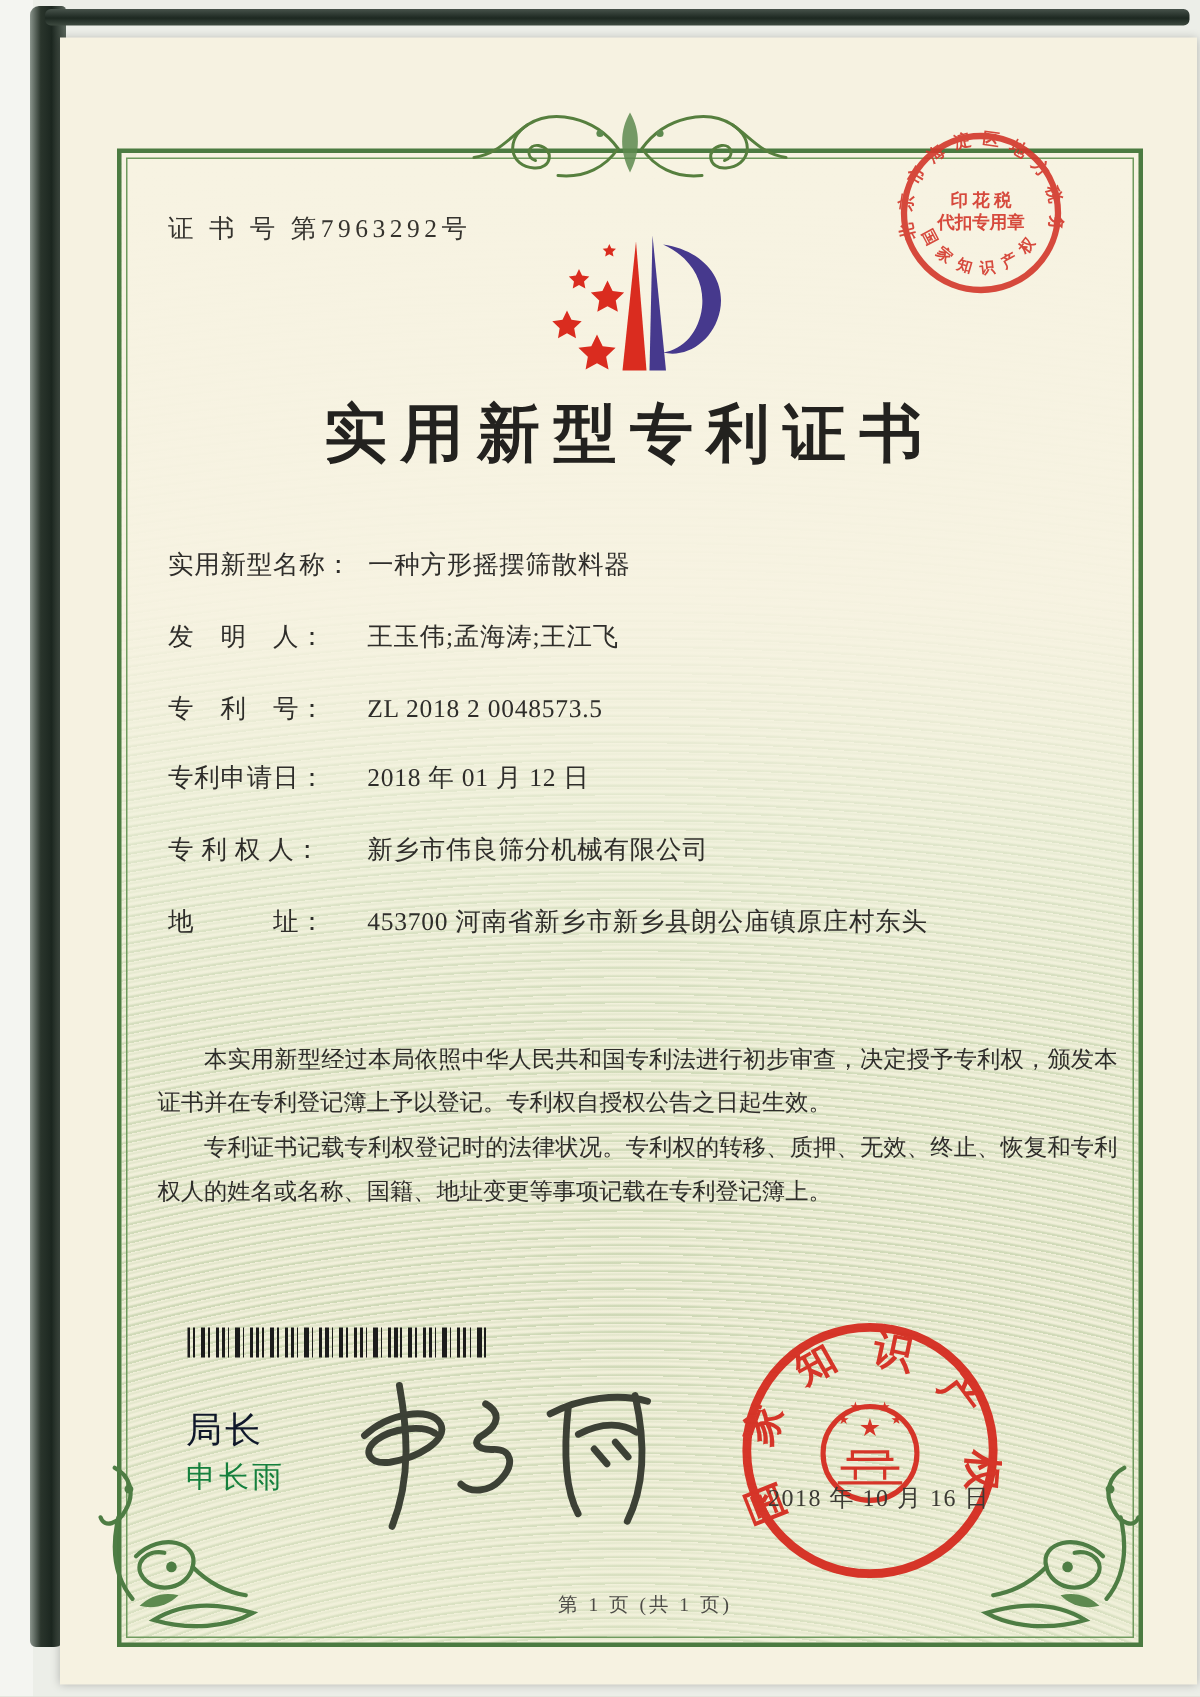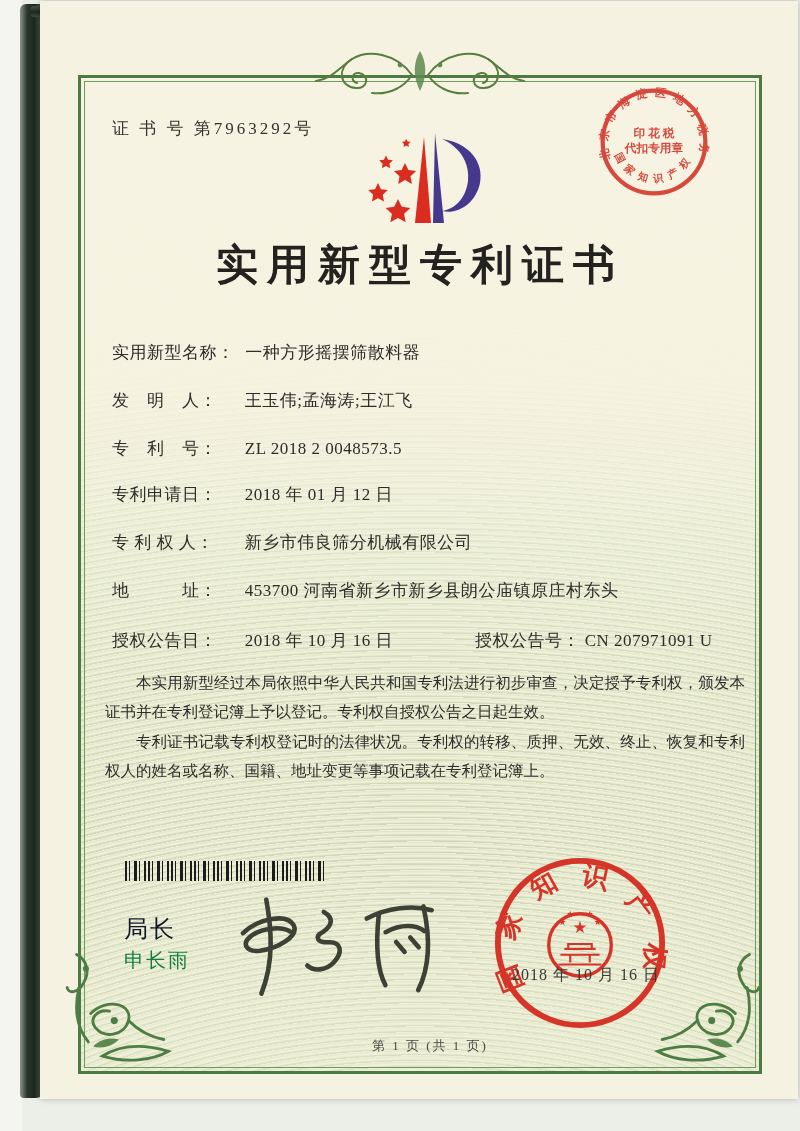--- a/index.html
+++ b/index.html
@@ -5,21 +5,21 @@
   html,body{margin:0;padding:0;background:#d9dbd4;}
   *{box-sizing:border-box;}
   body{font-family:"Liberation Serif","DejaVu Serif",serif;}
   .scan{position:relative;width:800px;height:1131px;background:#eceee8;overflow:hidden;}
   .edge-left-white{position:absolute;left:0;top:0;width:22px;height:1131px;background:#f4f5f1;}
   .edge-left-dark{position:absolute;left:20px;top:4px;width:24px;height:1094px;
     background:linear-gradient(90deg,#8a948c 0%,#2a352c 30%,#1c2720 60%,#5a665c 100%);
     border-radius:6px 3px 8px 4px;}
   .edge-top-dark{position:absolute;left:30px;top:6px;width:763px;height:11px;
     background:linear-gradient(180deg,#46524a,#1d2821 55%,#3e4a40);border-radius:4px;}
-  .page{position:absolute;left:40px;top:1px;width:758px;height:1098px;
+  .page{position:absolute;left:40px;top:25px;width:758px;height:1098px;
     background:#f6f2e1;box-shadow:0 0 6px rgba(0,0,0,.25);}
   
   .frame{position:absolute;left:38px;top:74px;width:684px;height:999px;
     border:3px solid #4b7b41;
     background:
       linear-gradient(180deg,#f7f3e2 0%,rgba(247,243,226,.95) 30%,rgba(240,243,222,.55) 46%,
         rgba(235,241,216,.22) 60%,rgba(233,240,213,.10) 78%,rgba(238,241,216,.40) 97%),
       repeating-radial-gradient(1250px 850px at 50% 138%,
         rgba(120,158,92,.32) 0 1.3px,rgba(120,158,92,.05) 3px,rgba(120,158,92,0) 4.5px,
         rgba(120,158,92,.16) 6.5px,rgba(120,158,92,0) 8.5px),
@@ -143,28 +143,20 @@
     </div>
     <div class="field-row" style="top:530px">
       <span class="flabel">专 利 权 人：</span>
       <span class="fvalue">新乡市伟良筛分机械有限公司</span>
     </div>
     <div class="field-row" style="top:578px">
       <span class="flabel">地　　　址：</span>
       <span class="fvalue">453700 河南省新乡市新乡县朗公庙镇原庄村东头</span>
     </div>
 
-    <div class="field-row" style="top:628px;width:640px">
-      <span class="flabel">授权公告日：</span>
-      <span class="fvalue">2018 年 10 月 16 日</span>
-      <span class="grant-right">
-        <span>授权公告号：</span>
-        <span>CN 207971091 U</span>
-      </span>
-    </div>
 
     <div class="paras">
       <p>本实用新型经过本局依照中华人民共和国专利法进行初步审查，决定授予专利权，颁发本证书并在专利登记簿上予以登记。专利权自授权公告之日起生效。</p>
       <p>专利证书记载专利权登记时的法律状况。专利权的转移、质押、无效、终止、恢复和专利权人的姓名或名称、国籍、地址变更等事项记载在专利登记簿上。</p>
     </div>
 
     <div class="barcode"></div>
 
     <div class="director-title">局长</div>
     <div class="director-name">申长雨</div>

